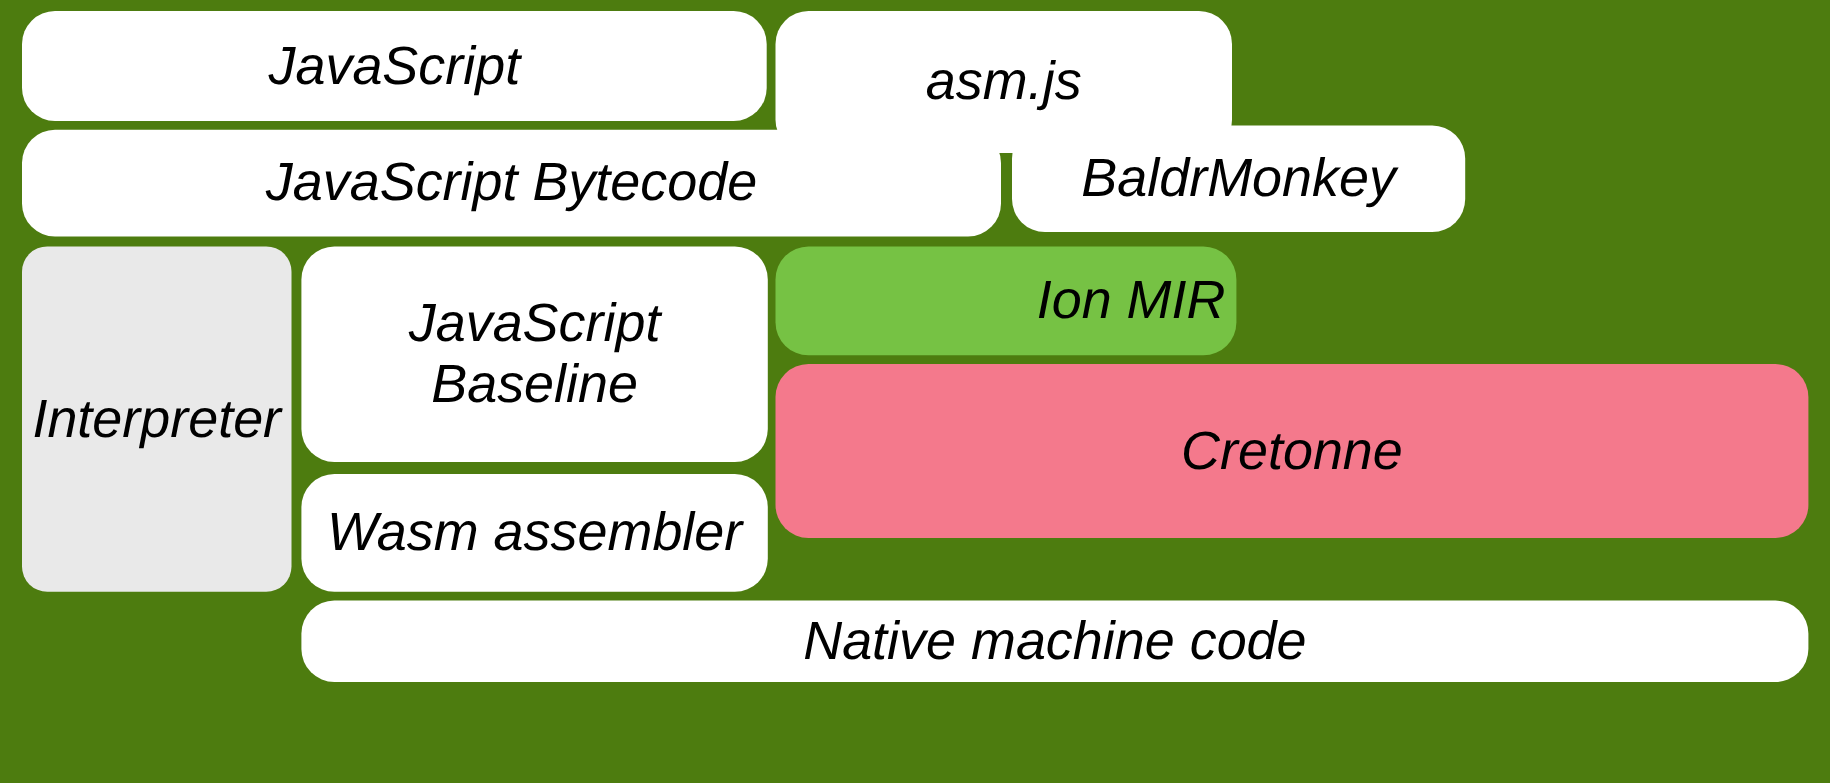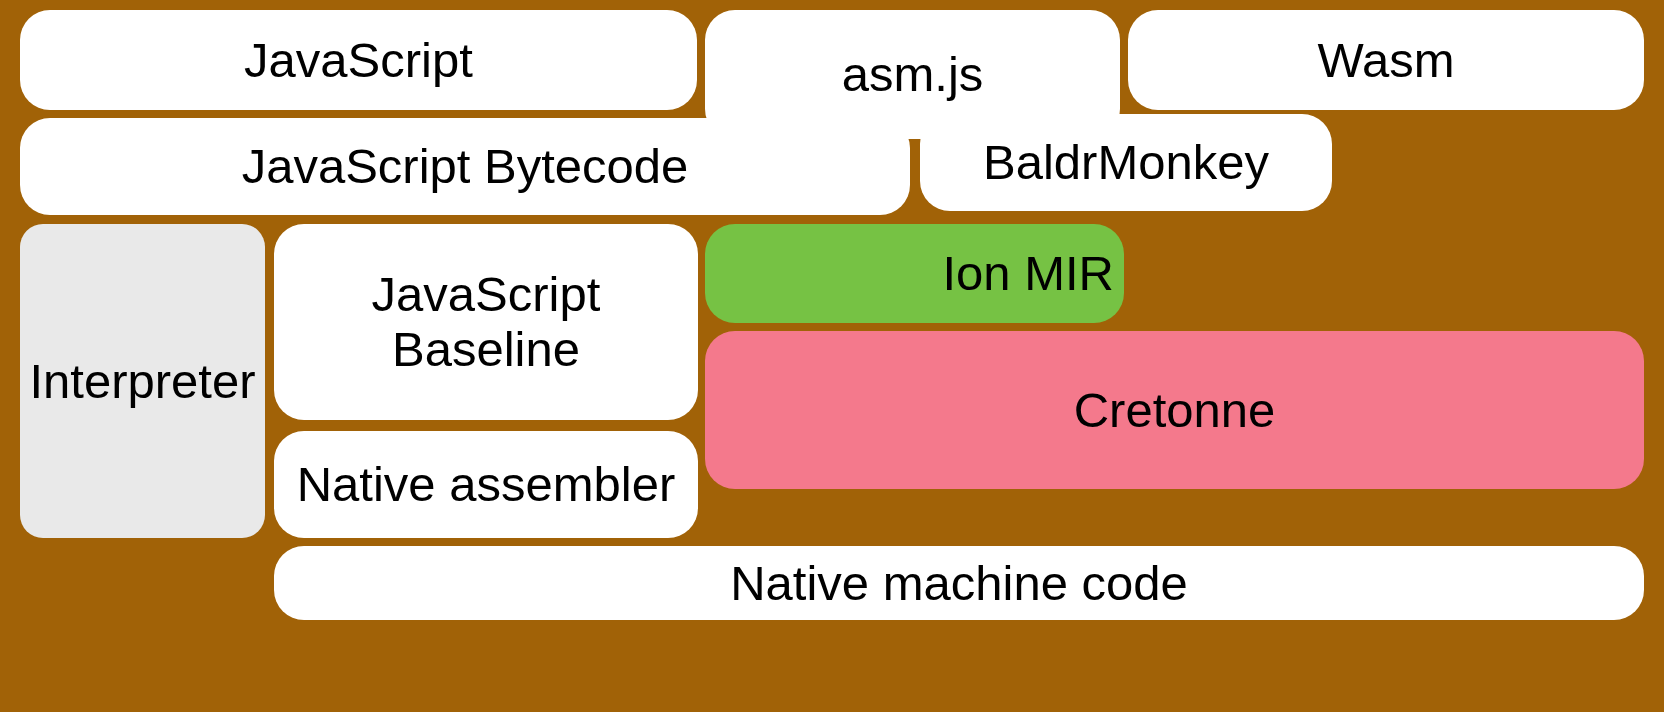--- a/index.html
+++ b/index.html
@@ -36,26 +36,25 @@
   .box.fill-green { background: #76c244; }
   .box.fill-pink  { background: #f4798c; }
   .box .label {
     display: block;
     padding: 0 10px;
   }
 </style>
 </head>
 <body>
 
-<div id="canvas" style="background: #a16207;">
+<div id="canvas" style="background: #4d7c0f; font-style: italic;">
     <div class="box fill-white" style="left: 20px; top: 10px; width: 677px; height: 100px;"><span class="label">JavaScript</span></div>
     <div class="box fill-white" style="left: 705px; top: 10px; width: 415px; height: 129px;"><span class="label">asm.js</span></div>
-    <div class="box fill-white" style="left: 1128px; top: 10px; width: 516px; height: 100px;"><span class="label">Wasm</span></div>
     <div class="box fill-white" style="left: 20px; top: 118px; width: 890px; height: 97px;"><span class="label">JavaScript Bytecode</span></div>
     <div class="box fill-white" style="left: 920px; top: 114px; width: 412px; height: 97px;"><span class="label">BaldrMonkey</span></div>
     <div class="box fill-grey" style="left: 20px; top: 224px; width: 245px; height: 314px;"><span class="label">Interpreter</span></div>
     <div class="box fill-white" style="left: 274px; top: 224px; width: 424px; height: 196px;"><span class="label">JavaScript
 Baseline</span></div>
     <div class="box fill-green" style="left: 705px; top: 224px; width: 419px; height: 99px; justify-content: flex-end;"><span class="label">Ion MIR</span></div>
     <div class="box fill-pink" style="left: 705px; top: 331px; width: 939px; height: 158px;"><span class="label">Cretonne</span></div>
-    <div class="box fill-white" style="left: 274px; top: 431px; width: 424px; height: 107px;"><span class="label">Native assembler</span></div>
+    <div class="box fill-white" style="left: 274px; top: 431px; width: 424px; height: 107px;"><span class="label">Wasm assembler</span></div>
     <div class="box fill-white" style="left: 274px; top: 546px; width: 1370px; height: 74px;"><span class="label">Native machine code</span></div>
   </div>
 
 </body></html>

